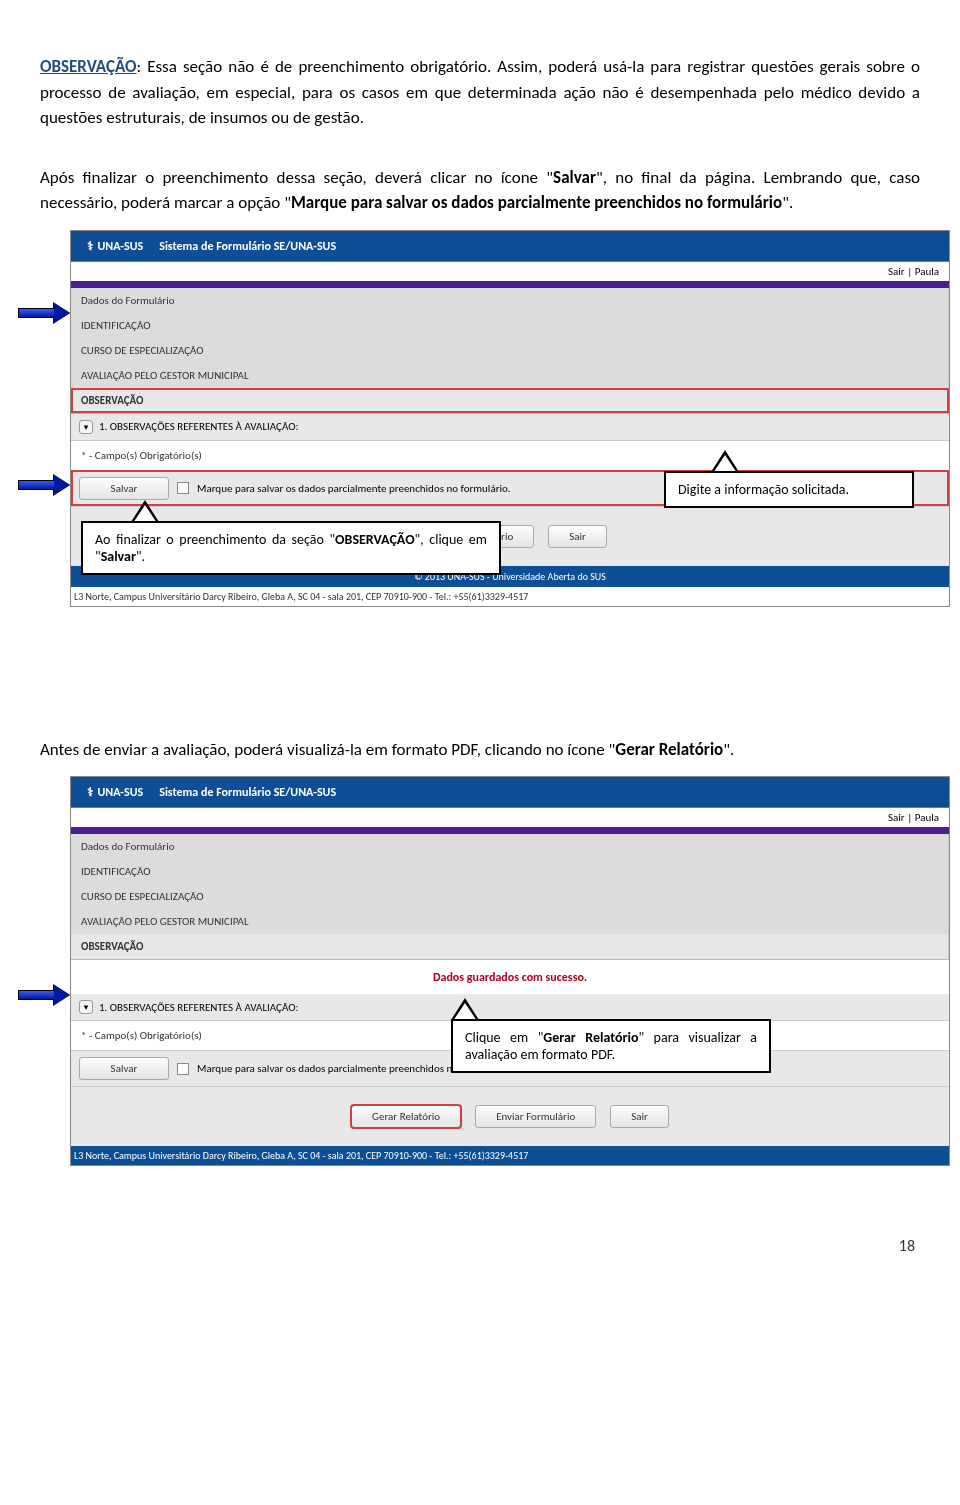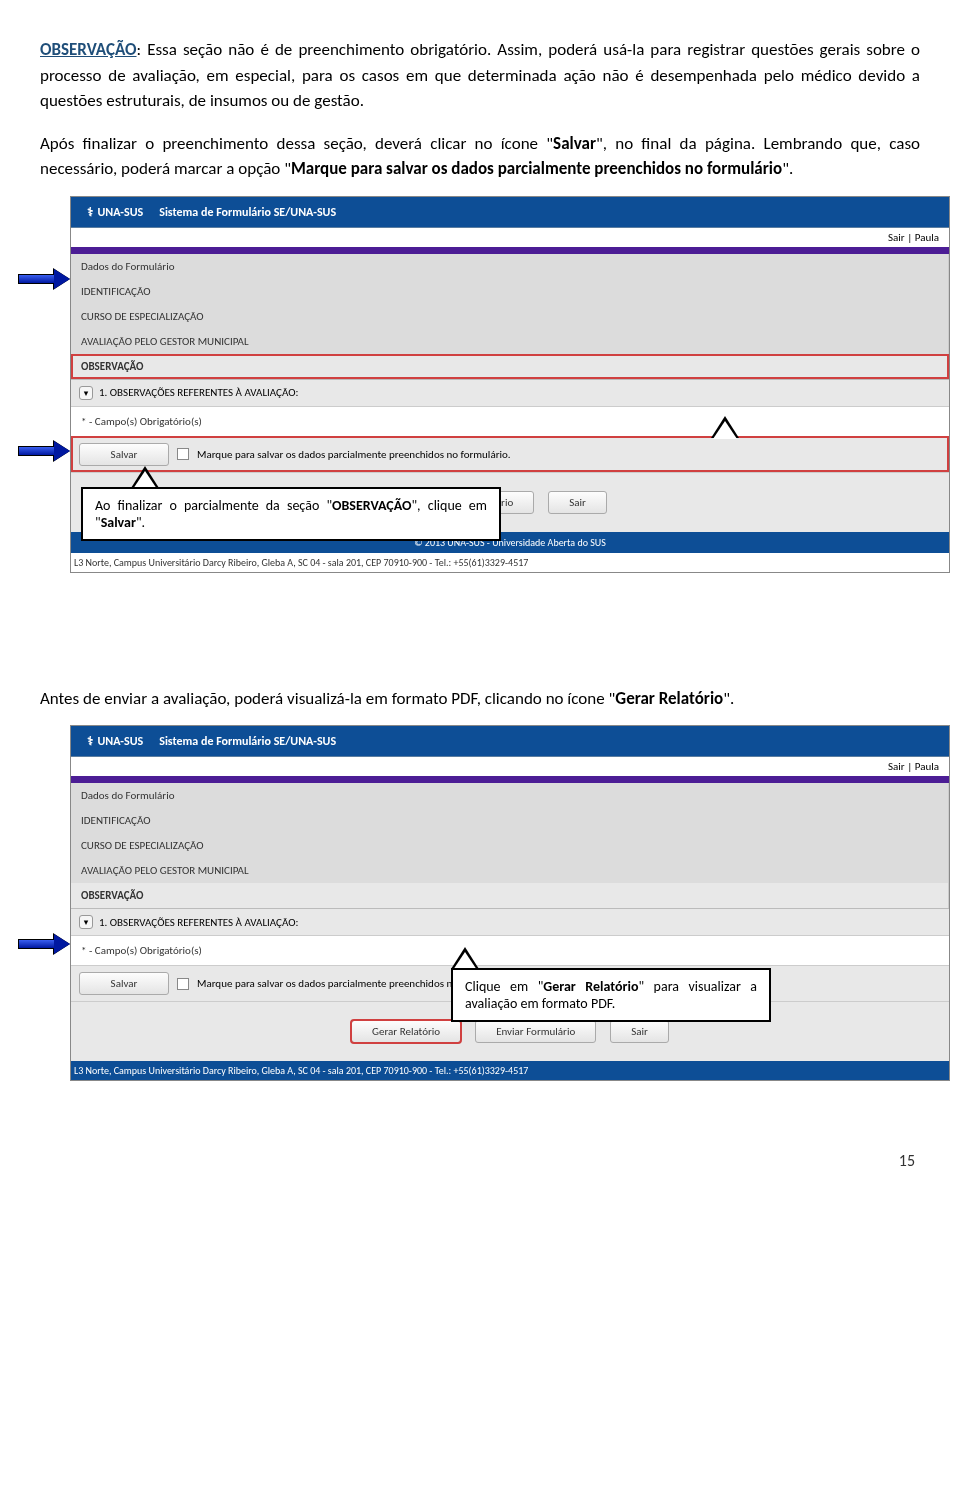--- a/index.html
+++ b/index.html
@@ -9,20 +9,21 @@
     background: #fff;
     width: 960px;
     padding: 20px 40px 10px 40px;
     position: relative;
   }
   .para {
     font-size: 17px;
     line-height: 1.5;
     text-align: justify;
     margin-bottom: 14px;
+    margin-top: 34px;
   }
   .section-title-link {
     color: #1F4E79;
     font-weight: bold;
     text-decoration: underline;
   }
   .bold-under { font-weight: bold; }
   .screenshot {
     border: 1px solid #888;
     background: #e8e8e8;
@@ -347,25 +348,26 @@
     </div>
     <div class="ss-bottom-btns">
       <span class="ss-btn">Enviar Formulário</span>
       <span class="ss-btn">Sair</span>
     </div>
     <div class="ss-footer">© 2013 UNA-SUS - Universidade Aberta do SUS</div>
     <div class="ss-footer-addr">L3 Norte, Campus Universitário Darcy Ribeiro, Gleba A, SC 04 - sala 201, CEP 70910-900 - Tel.: +55(61)3329-4517</div>
 
     <div class="callout-tail cb-tail-right"></div>
     <div class="callout-tail cb-tail-right-inner"></div>
+    <div class="callout cb-right">Digite a informação solicitada.</div>
 
     <div class="callout-tail cb-tail-left"></div>
     <div class="callout-tail cb-tail-left-inner"></div>
     <div class="callout cb-left">
-      <span>Ao finalizar o parcialmente da seção "</span><b>OBSERVAÇÃO</b><span>", clique em "</span><b>Salvar</b><span>".</span>
+      <span>Ao finalizar o preenchimento da seção "</span><b>OBSERVAÇÃO</b><span>", clique em "</span><b>Salvar</b><span>".</span>
     </div>
   </div>
 </div>
 
 <div style="height:70px;"></div>
 
 <p class="para">
   <span>Antes de enviar a avaliação, poderá visualizá-la em formato PDF, clicando no ícone "</span><span style="font-weight:bold">Gerar Relatório</span><span>".</span>
 </p>
 
@@ -386,20 +388,21 @@
     <div class="ss-topright">
       <span>Sair</span> | <span>Paula</span>
     </div>
     <div class="ss-tabs">
       <div class="ss-tab">Dados do Formulário</div>
       <div class="ss-tab">IDENTIFICAÇÃO</div>
       <div class="ss-tab">CURSO DE ESPECIALIZAÇÃO</div>
       <div class="ss-tab">AVALIAÇÃO PELO GESTOR MUNICIPAL</div>
       <div class="ss-tab active">OBSERVAÇÃO</div>
     </div>
+    <div class="ss-success">Dados guardados com sucesso.</div>
     <div class="ss-expander">
       <span class="ss-chevron">▾</span>
       <span>1. OBSERVAÇÕES REFERENTES À AVALIAÇÃO:</span>
     </div>
     <div class="ss-note" style="background:#fff;">* - Campo(s) Obrigatório(s)</div>
     <div class="ss-save-row">
       <span class="ss-btn" style="min-width:90px">Salvar</span>
       <span class="ss-checkbox"></span>
       <span>Marque para salvar os dados parcialmente preenchidos no formulário.</span>
     </div>
@@ -413,13 +416,13 @@
     <div class="callout-tail ss2-reltail"></div>
     <div class="callout-tail ss2-reltail-inner"></div>
     <div class="callout ss2-relbox">
       <span>Clique em "</span><b>Gerar Relatório</b><span>" para visualizar a avaliação em formato PDF.</span>
     </div>
   </div>
 </div>
 
 <div style="height:50px;"></div>
 
-<div class="pagenum">15</div>
+<div class="pagenum">18</div>
 
 </body></html>

